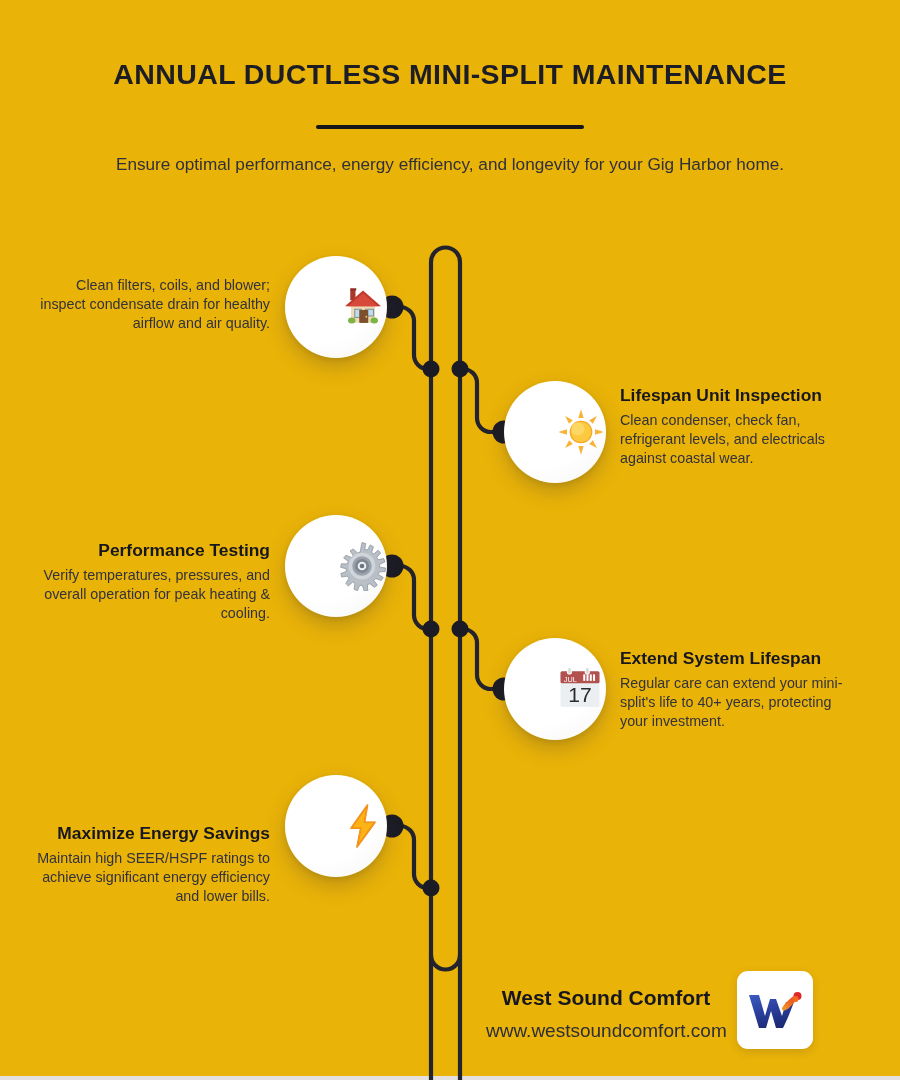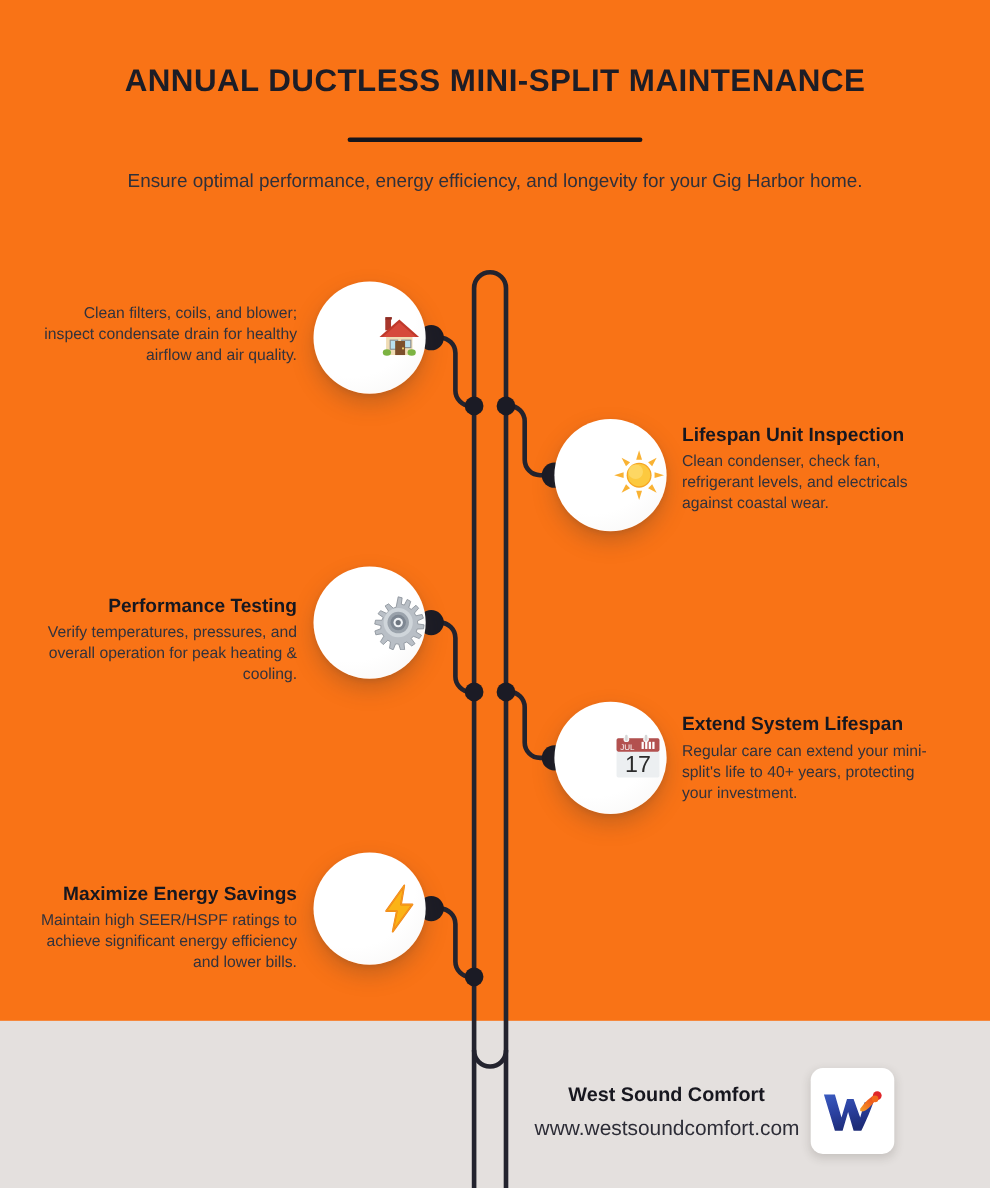--- a/index.html
+++ b/index.html
@@ -8,22 +8,22 @@
     width: 900px;
     height: 1080px;
     background: #e4e0de;
     font-family: "Liberation Sans", sans-serif;
     overflow: hidden;
   }
 
   #page {
     position: relative;
     width: 900px;
-    height: 928px;
-    background: #f97316;
+    height: 1076px;
+    background: #eab308;
   }
 
   
   .header {
     position: absolute;
     top: 58px;
     left: 0;
     width: 900px;
     text-align: center;
   }
@@ -103,21 +103,21 @@
 
   
   .footer-text {
     position: absolute;
     left: 486px;
     top: 984px;
     width: 240px;
     text-align: center;
   }
   .brand {
-    font-size: 18px;
+    font-size: 21px;
     font-weight: 800;
     color: #17171f;
     line-height: 1.3;
   }
   .site {
     margin-top: 8px;
     font-size: 19px;
     color: #2d2d37;
     line-height: 1.3;
   }
@@ -263,21 +263,21 @@
     <div class="h">Extend System Lifespan</div>
     <div class="p">Regular care can extend your mini-split's life to 40+ years, protecting your investment.</div>
   </div>
 
   <div class="bubble" style="left:285px; top:775px;">
     <svg width="48" height="48" viewBox="0 0 64 64">
       <path d="M38 4 L16 35 L29 35 L24 60 L48 27 L34 27 Z" fill="#fbb316" stroke="#f07f1a" stroke-width="2.2" stroke-linejoin="round"></path>
       <path d="M38 4 L16 35 L29 35 L24 60 L48 27 L34 27 Z" fill="none" stroke="#f7a41d" stroke-width="1"></path>
     </svg>
   </div>
-  <div class="block left" style="top:802px;">
+  <div class="block left" style="top:823px;">
     <div class="h">Maximize Energy Savings</div>
     <div class="p">Maintain high SEER/HSPF ratings to achieve significant energy efficiency and lower bills.</div>
   </div>
 
   <div class="footer-text">
     <div class="brand">West Sound Comfort</div>
     <div class="site">www.westsoundcomfort.com</div>
   </div>
 
   <div class="logo-box">

